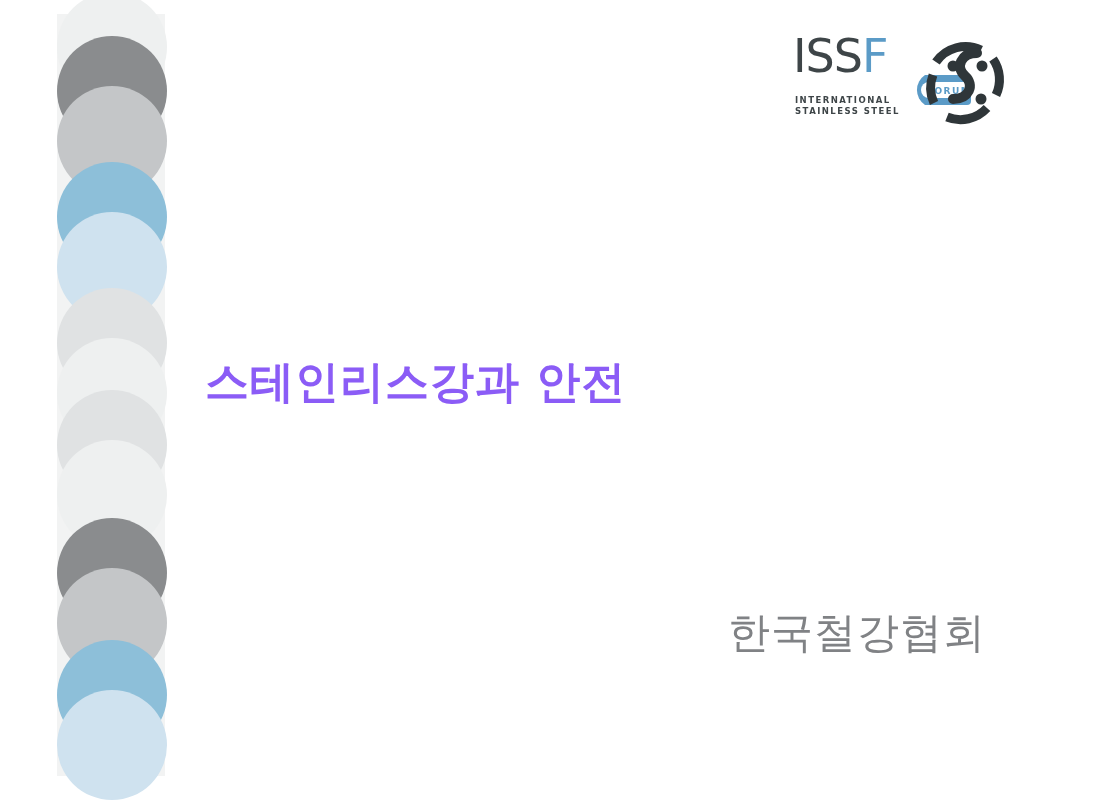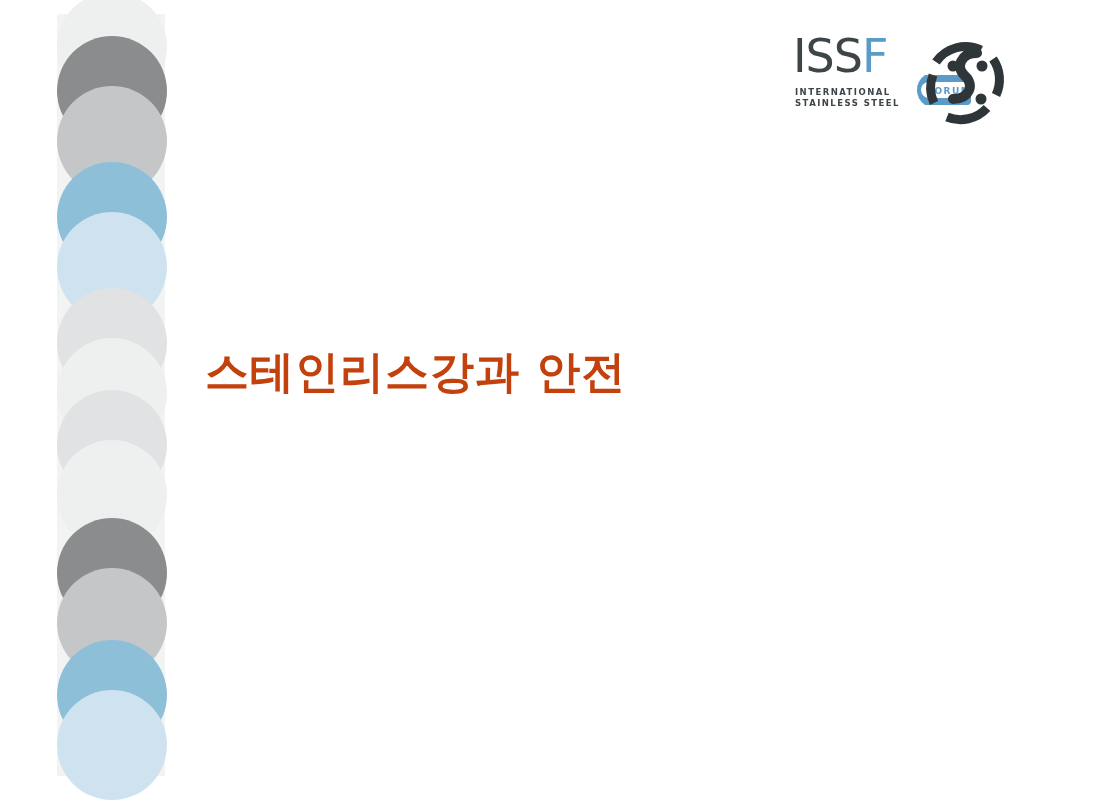--- a/index.html
+++ b/index.html
@@ -50,41 +50,41 @@
     font-weight: normal;
     font-size: 46px;
     line-height: 46px;
     letter-spacing: -1px;
   }
   #issf-wordmark .iss { color: #3e4548; }
   #issf-wordmark .f   { color: #5b9bc7; }
   #issf-subtitle {
     position: absolute;
     left: 2px;
-    top: 54px;
+    top: 62px;
     color: #3e4548;
     font-family: "DejaVu Sans", "Liberation Sans", sans-serif;
     font-weight: bold;
     font-size: 8.5px;
     line-height: 11px;
     letter-spacing: 1.45px;
     white-space: pre-line;
   }
   #issf-mark {
     position: absolute;
     left: 96px;
     top: -4px;
   }
 
   
   #slide-title {
     position: absolute;
     left: 205px;
-    top: 315px;
-    color: #c2410c;
+    top: 325px;
+    color: #8b5cf6;
     font-size: 44px;
     line-height: 56px;
     letter-spacing: 1px;
     white-space: nowrap;
   }
   #affiliation {
     position: absolute;
     right: 110px;
     top: 609px;
     width: 520px;
@@ -142,15 +142,16 @@
       <circle cx="93" cy="37" r="5.5" fill="#2f3639"></circle>
       <circle cx="92" cy="70" r="5.5" fill="#2f3639"></circle>
 
       <path d="M88 24 C72 24 66 38 76 47 C86 56 80 70 64 70" fill="none" stroke="#2f3639" stroke-width="10" stroke-linecap="round"></path>
     </svg>
   </div>
 
   <h1 id="slide-title">스테인리스강과 안전</h1>
 
   <div id="affiliation">
+    <span class="affiliation-line">한국철강협회</span>
   </div>
 
 </div>
 
 </body></html>

